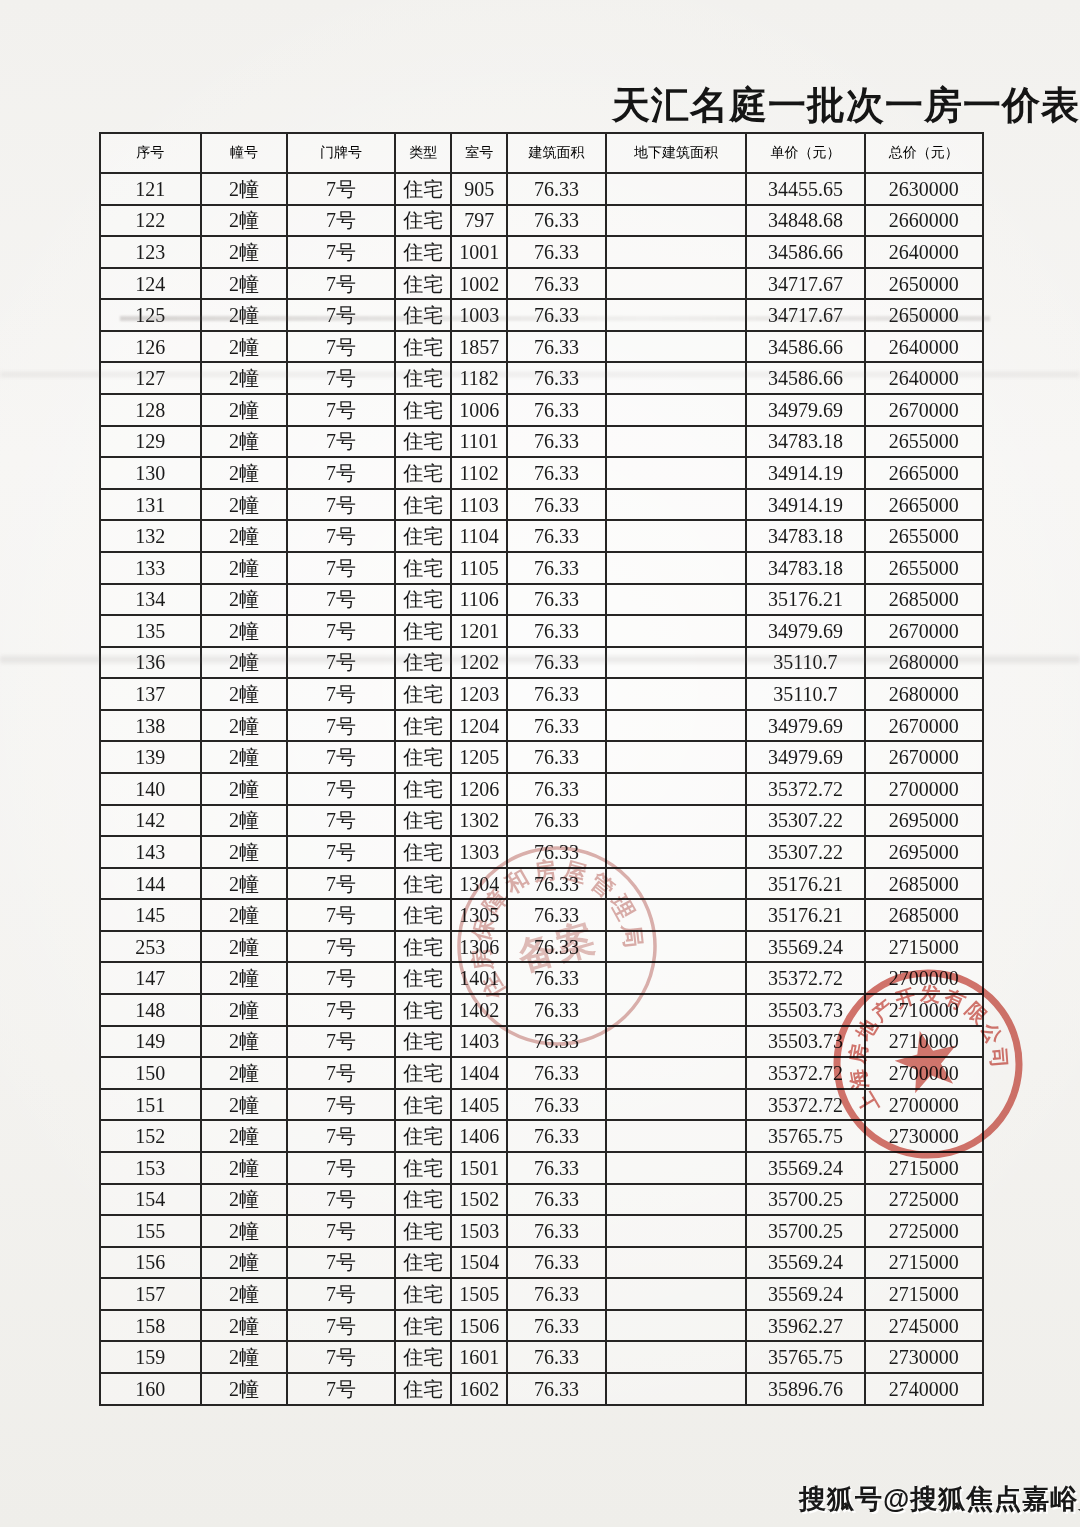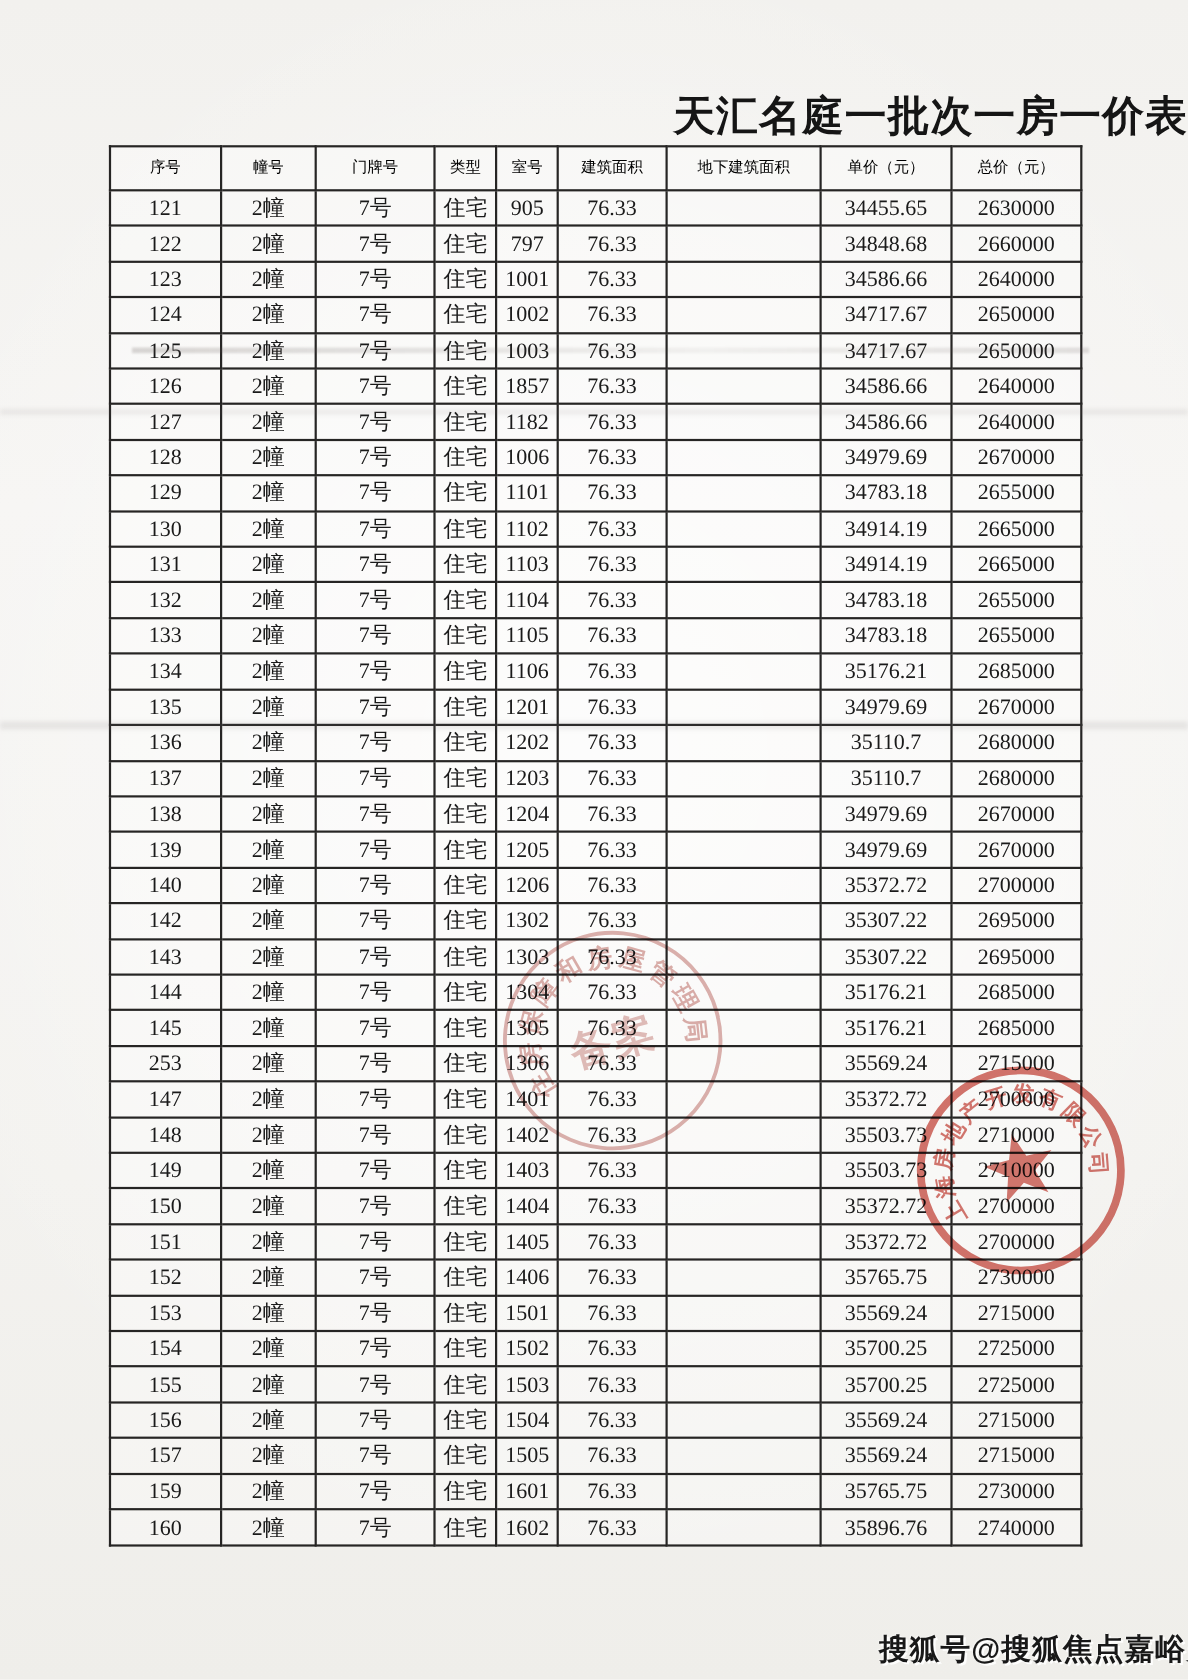--- a/index.html
+++ b/index.html
@@ -483,20 +483,31 @@
           <td>2幢</td>
           <td>7号</td>
           <td>住宅</td>
           <td>1505</td>
           <td>76.33</td>
           <td></td>
           <td>35569.24</td>
           <td>2715000</td>
         </tr>
         <tr>
+          <td>158</td>
+          <td>2幢</td>
+          <td>7号</td>
+          <td>住宅</td>
+          <td>1506</td>
+          <td>76.33</td>
+          <td></td>
+          <td>35962.27</td>
+          <td>2745000</td>
+        </tr>
+        <tr>
           <td>159</td>
           <td>2幢</td>
           <td>7号</td>
           <td>住宅</td>
           <td>1601</td>
           <td>76.33</td>
           <td></td>
           <td>35765.75</td>
           <td>2730000</td>
         </tr>

